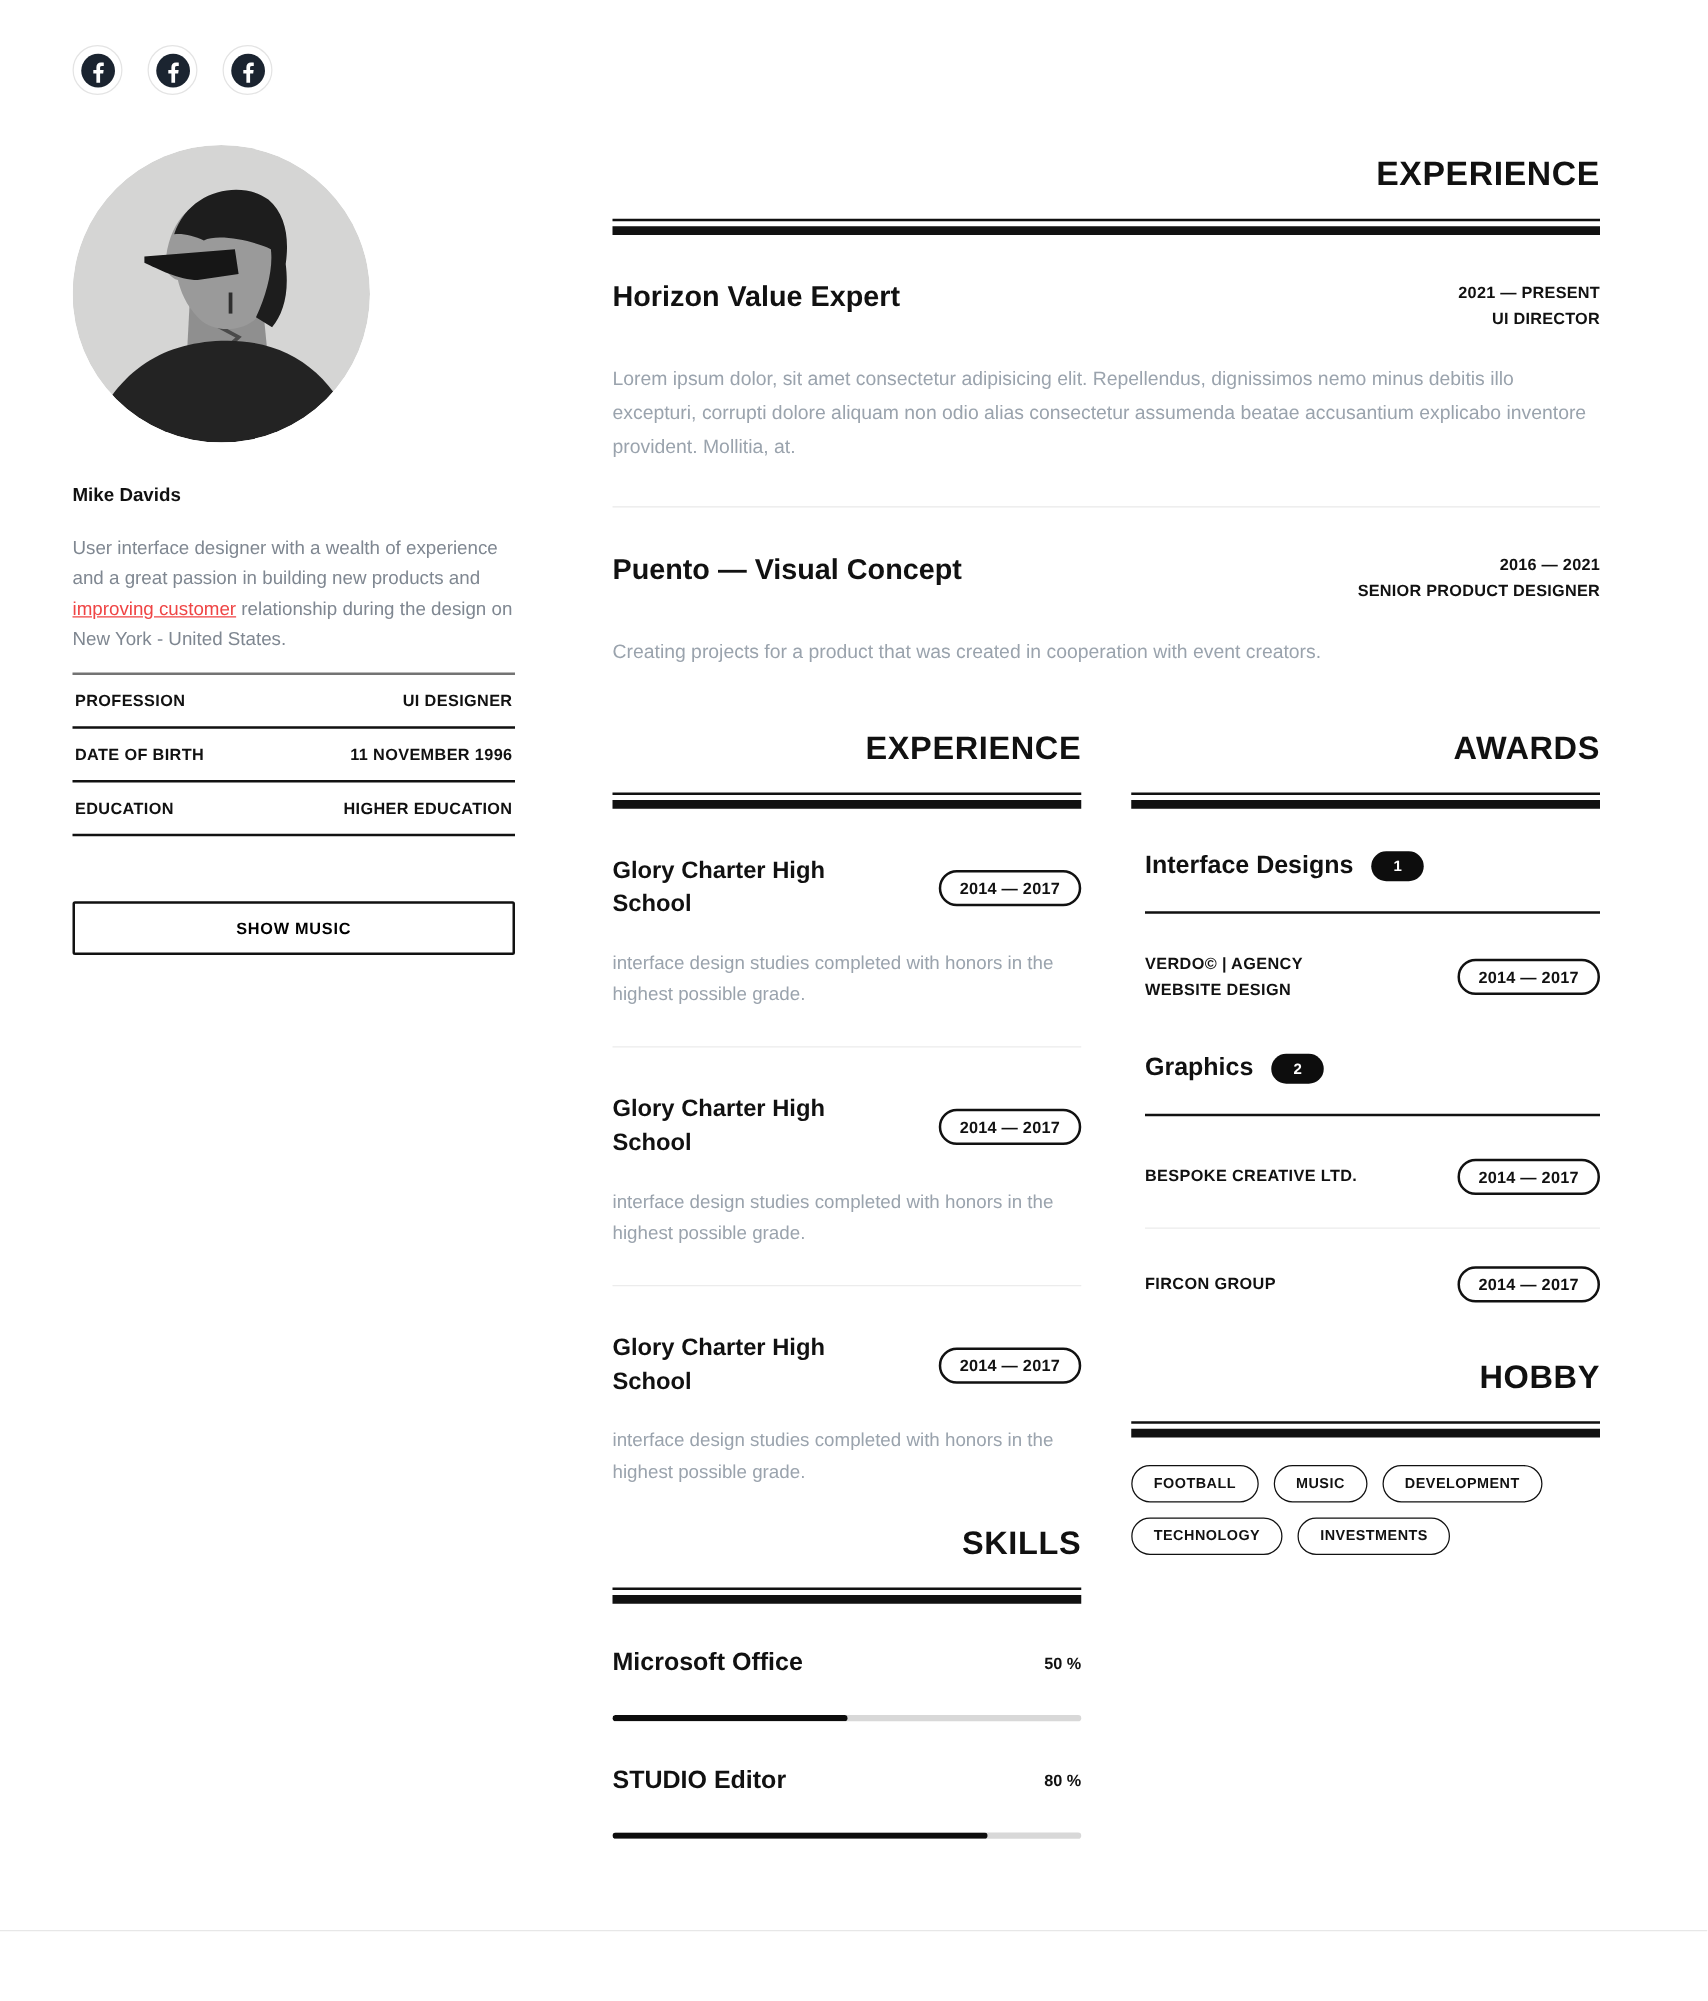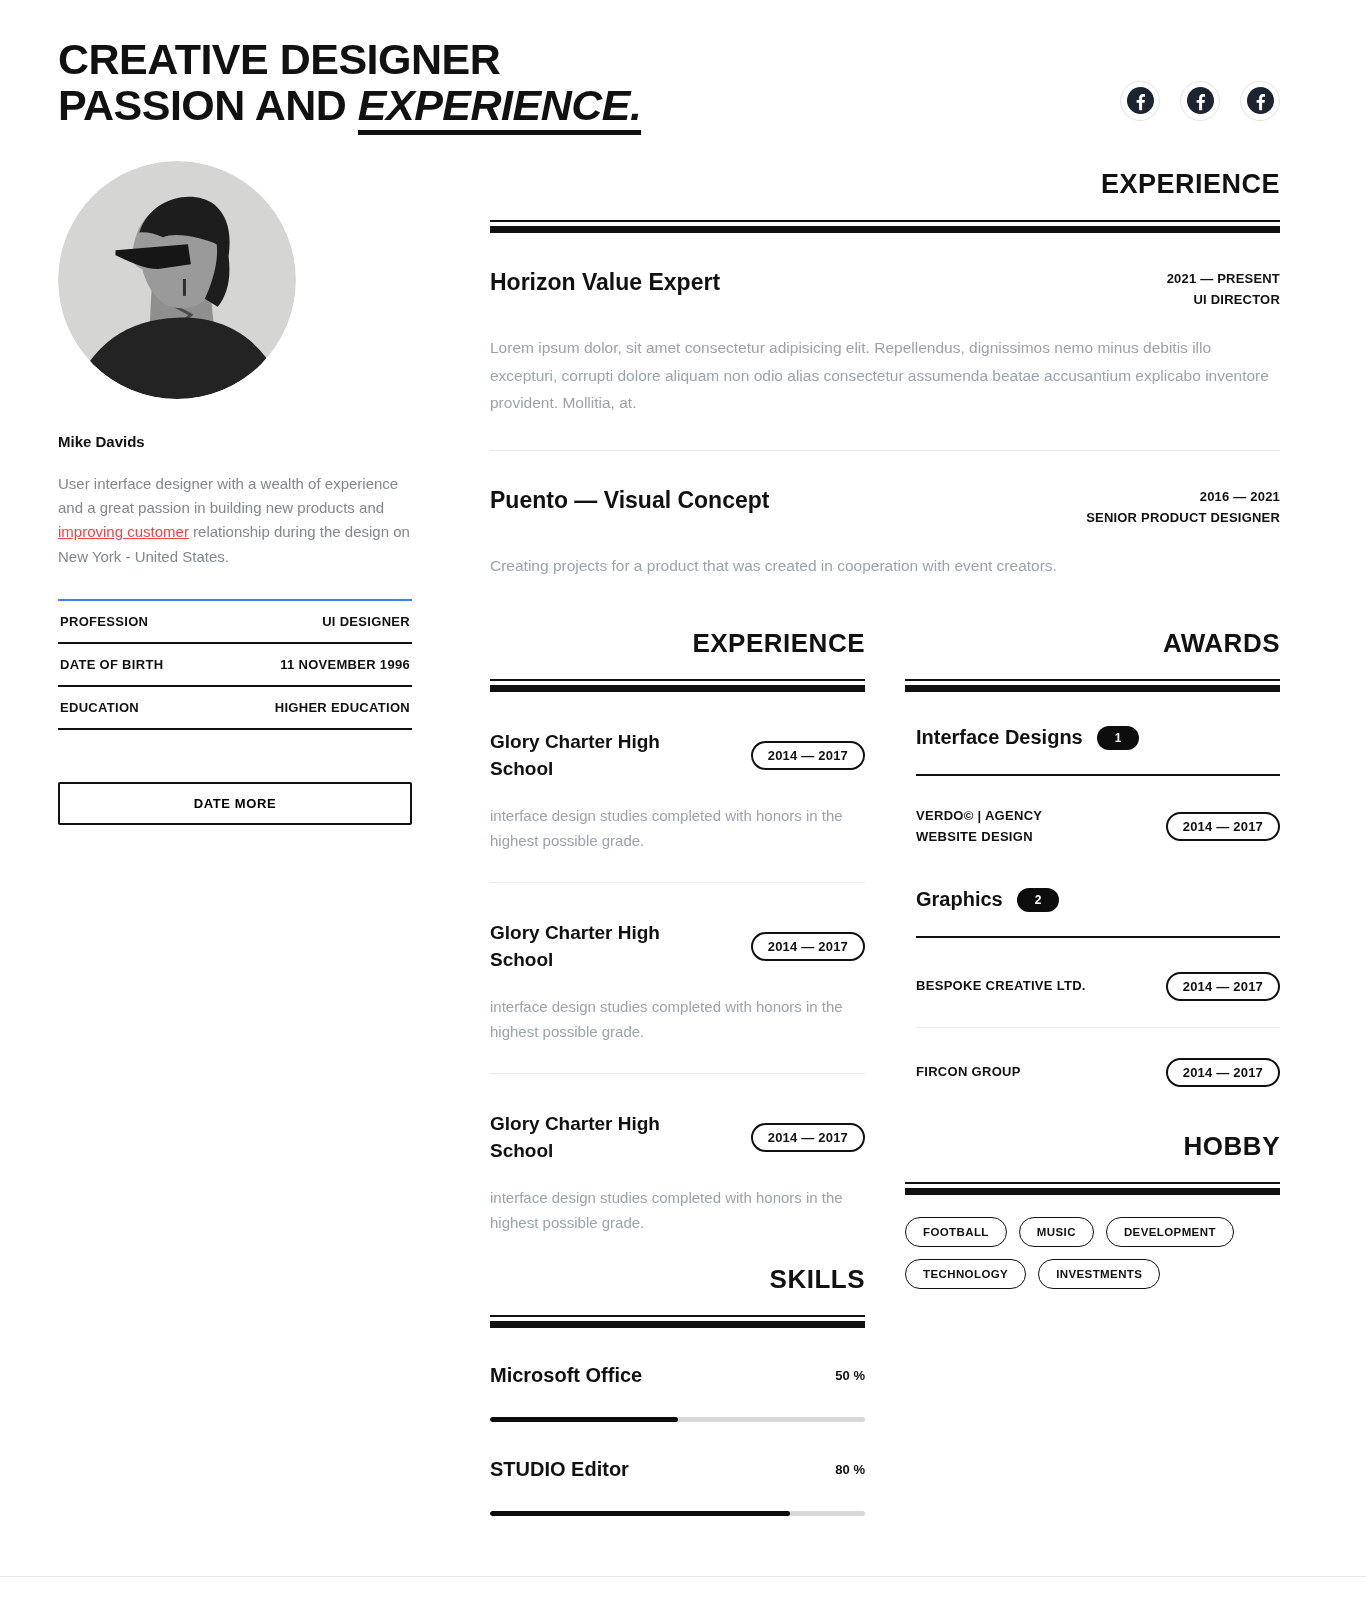--- a/index.html
+++ b/index.html
@@ -29,21 +29,21 @@
   
   .content { display: flex; gap: 78px; padding: 0 86px 60px 58px; margin-top: 32px; flex: 1; }
   .sidebar { width: 354px; flex-shrink: 0; }
   .main { flex: 1; min-width: 0; }
 
   
   .avatar-wrap { width: 238px; height: 238px; border-radius: 50%; overflow: hidden; }
   .person-name { margin-top: 34px; font-size: 15px; font-weight: 700; }
   .bio { margin-top: 22px; font-size: 15px; line-height: 1.62; color: #7f8791; }
   .bio-link { color: #ef4444; text-decoration: underline; cursor: pointer; }
-  .details { margin-top: 30px; border-top: 2px solid #3b82f6; }
+  .details { margin-top: 14px; border-top: 2px solid #737373; }
   .detail-row {
     display: flex; justify-content: space-between; align-items: center;
     padding: 13px 2px; border-bottom: 2px solid #111;
     font-size: 13px; font-weight: 700; letter-spacing: 0.3px;
   }
   .show-more {
     margin-top: 52px; width: 100%; background: #fff; border: 2px solid #111; border-radius: 2px;
     padding: 12px 10px; font-family: inherit; font-size: 13px; font-weight: 700; letter-spacing: 0.6px; cursor: pointer;
   }
 
@@ -117,24 +117,20 @@
     display: flex; justify-content: space-between; align-items: center;
     font-size: 13.5px; color: #2e2e2e;
   }
 </style>
 </head>
 <body>
 
 <div class="page">
 
   <div class="top">
-    <h1 class="page-title">
-      <span>CREATIVE DESIGNER</span><br>
-      <span>PASSION AND </span><span class="em">EXPERIENCE.</span>
-    </h1>
     <div class="social">
       <div class="social-btn">
         <span class="fb-badge">
           <svg width="27" height="27" viewBox="0 0 24 24">
               <circle cx="12" cy="12" r="11" fill="#1b2430"></circle>
               <path fill="#ffffff" d="M13.4 20.6v-6.5h2.2l.33-2.55H13.4V9.9c0-.74.2-1.24 1.27-1.24h1.35V6.38c-.23-.03-1.04-.1-1.97-.1-1.95 0-3.28 1.19-3.28 3.37v1.9H8.57v2.55h2.2v6.5h2.63z"></path>
             </svg>
         </span>
       </div>
       <div class="social-btn">
@@ -191,21 +187,21 @@
         <div class="detail-row">
           <span>DATE OF BIRTH</span>
           <span>11 NOVEMBER 1996</span>
         </div>
         <div class="detail-row">
           <span>EDUCATION</span>
           <span>HIGHER EDUCATION</span>
         </div>
       </div>
 
-      <button class="show-more">DATE MORE</button>
+      <button class="show-more">SHOW MUSIC</button>
     </aside>
 
     <main class="main">
 
       <section>
         <h2 class="sec-h">EXPERIENCE</h2>
         <div class="rule">
             <div class="thin"></div>
             <div class="thick"></div>
           </div>

